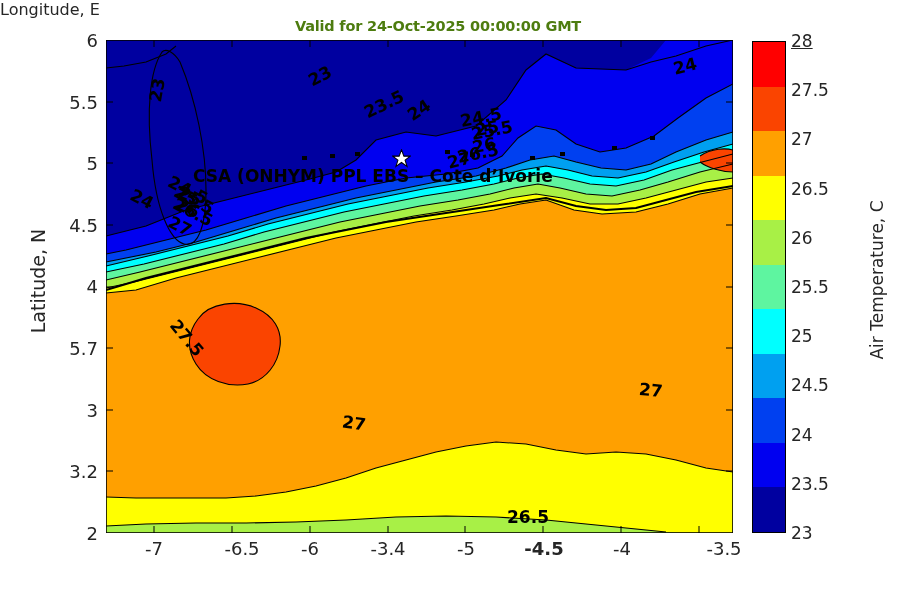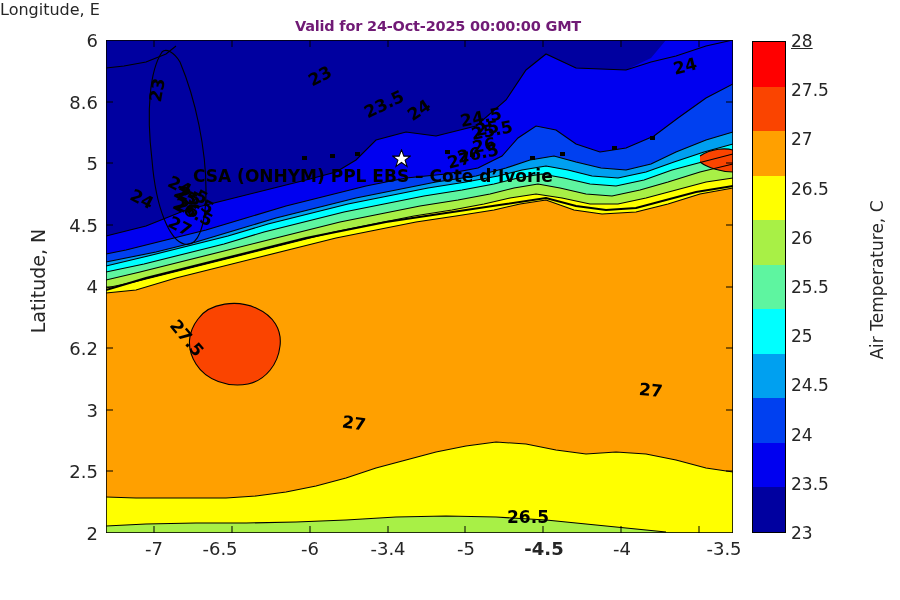--- a/index.html
+++ b/index.html
@@ -4,21 +4,21 @@
 <style>
   html,body{margin:0;padding:0;}
   body{
     width:900px;height:600px;background:#ffffff;overflow:hidden;
     font-family:"DejaVu Sans","Liberation Sans",sans-serif;
     position:relative;
   }
   #root{position:absolute;inset:0;}
   .title{
     position:absolute;left:0;right:0;top:18px;text-align:center;
-    font-size:14.5px;font-weight:bold;color:#701a75;
+    font-size:14.5px;font-weight:bold;color:#4d7c0f;
     letter-spacing:-0.2px;
   }
   .title-shift{display:inline-block;transform:translateX(-12px);}
   #plot{position:absolute;left:106px;top:40px;width:627px;height:493px;}
   #xlabel{left:0;right:167px;top:566px;text-align:left;font-size:16px;color:#262626;}
   #ylabel{
     position:absolute;left:-62px;top:270px;width:200px;text-align:center;
     transform:rotate(-90deg);font-size:19px;color:#262626;
   }
   #cblabel{
@@ -253,37 +253,37 @@
       <div class="clabel" style="left: 651px; top: 390px; transform: translate(-50%, -50%) rotate(6deg);">27</div>
       <div class="clabel" style="left: 528px; top: 517px; transform: translate(-50%, -50%) rotate(0deg);">26.5</div>
     </div>
 
   <div id="xlabel">Longitude, E</div>
   <div id="ylabel">Latitude, N</div>
   <div id="cblabel">Air Temperature, C</div>
 
   <div id="xticks">
       <div class="tick-x" style="left: 154px;">-7</div>
-      <div class="tick-x" style="left: 220px;">-6.5</div>
+      <div class="tick-x" style="left: 242px;">-6.5</div>
       <div class="tick-x" style="left: 310px;">-6</div>
       <div class="tick-x" style="left: 388px;">-3.4</div>
       <div class="tick-x" style="left: 466px;">-5</div>
       <div class="tick-x" style="left: 544px; font-weight: bold;">-4.5</div>
       <div class="tick-x" style="left: 622px;">-4</div>
       <div class="tick-x" style="left: 724px;">-3.5</div>
     </div>
   <div id="yticks">
       <div class="tick-y" style="top: 40px;">6</div>
-      <div class="tick-y" style="top: 101.6px;">8.6</div>
+      <div class="tick-y" style="top: 101.6px;">5.5</div>
       <div class="tick-y" style="top: 163.2px;">5</div>
       <div class="tick-y" style="top: 224.8px;">4.5</div>
       <div class="tick-y" style="top: 286.4px;">4</div>
-      <div class="tick-y" style="top: 348px;">6.2</div>
+      <div class="tick-y" style="top: 348px;">5.7</div>
       <div class="tick-y" style="top: 409.6px;">3</div>
-      <div class="tick-y" style="top: 471.2px;">2.5</div>
+      <div class="tick-y" style="top: 471.2px;">3.2</div>
       <div class="tick-y" style="top: 532.8px;">2</div>
     </div>
 
   <div id="cbar">
       <div class="cband" style="background: rgb(255, 0, 0); height: 9.09091%;"></div>
       <div class="cband" style="background: rgb(250, 68, 0); height: 9.09091%;"></div>
       <div class="cband" style="background: rgb(255, 160, 0); height: 9.09091%;"></div>
       <div class="cband" style="background: rgb(255, 255, 0); height: 9.09091%;"></div>
       <div class="cband" style="background: rgb(168, 240, 70); height: 9.09091%;"></div>
       <div class="cband" style="background: rgb(94, 245, 160); height: 9.09091%;"></div>

